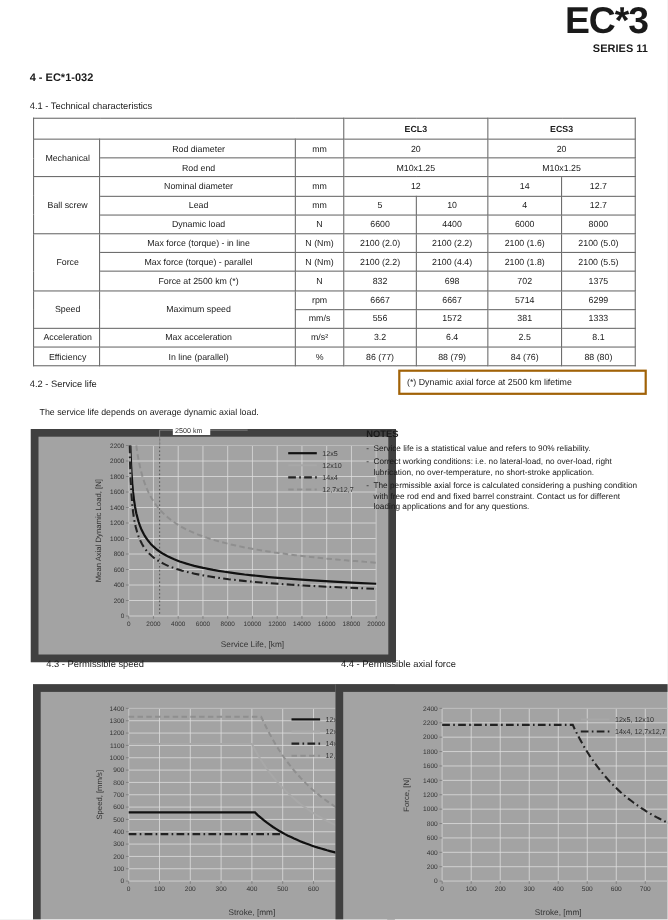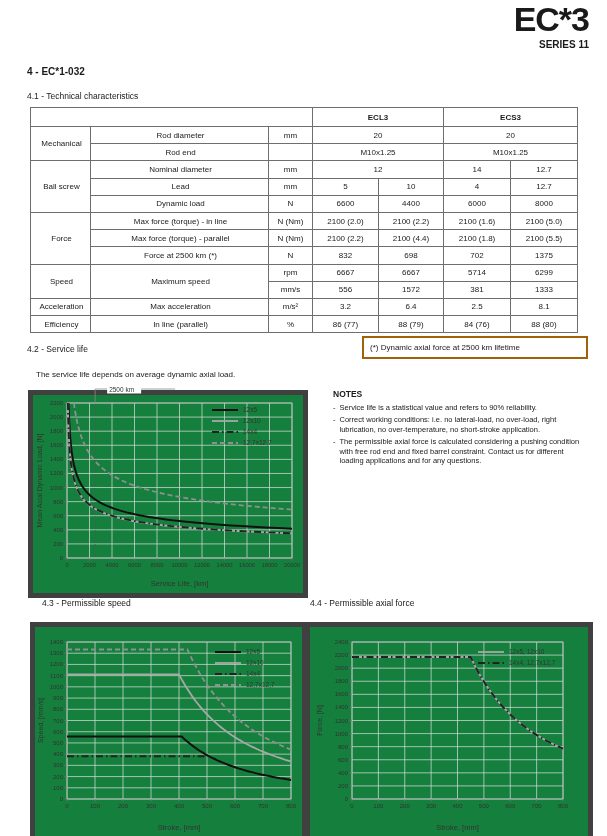--- a/index.html
+++ b/index.html
@@ -16,21 +16,21 @@
   .body-text{font-size:8px;}
   
   table.tech{border-collapse:collapse;table-layout:fixed;font-size:8px;}
   table.tech td{border:1px solid #6e6e6e;padding:0 4px;height:16.2px;
                 text-align:center;vertical-align:middle;overflow:hidden;white-space:nowrap;}
   table.tech td.lft{text-align:center;padding-left:6px;}
   table.tech td.hdr{font-weight:bold;height:18px;}
   
   .footnote-box{border:2px solid #a16207;padding:5px 6px;font-size:8px;background:#fff;}
   
-  figure.chart{margin:0;border:5px solid #404040;background:#15803d;overflow:visible;}
+  figure.chart{margin:0;border:7px solid #404040;background:#a3a3a3;overflow:visible;padding-left:48px;}
   figure.chart svg{overflow:visible;display:block;}
   svg text{font-family:"Liberation Sans",sans-serif;fill:#333;}
   
   .notes-title{font-size:8.5px;font-weight:bold;margin-bottom:4px;}
   .note-item{display:flex;gap:4px;font-size:7.5px;line-height:1.32;margin-bottom:2px;}
   .note-item .dash{flex:0 0 auto;}
 </style>
 </head>
 <body>
 

